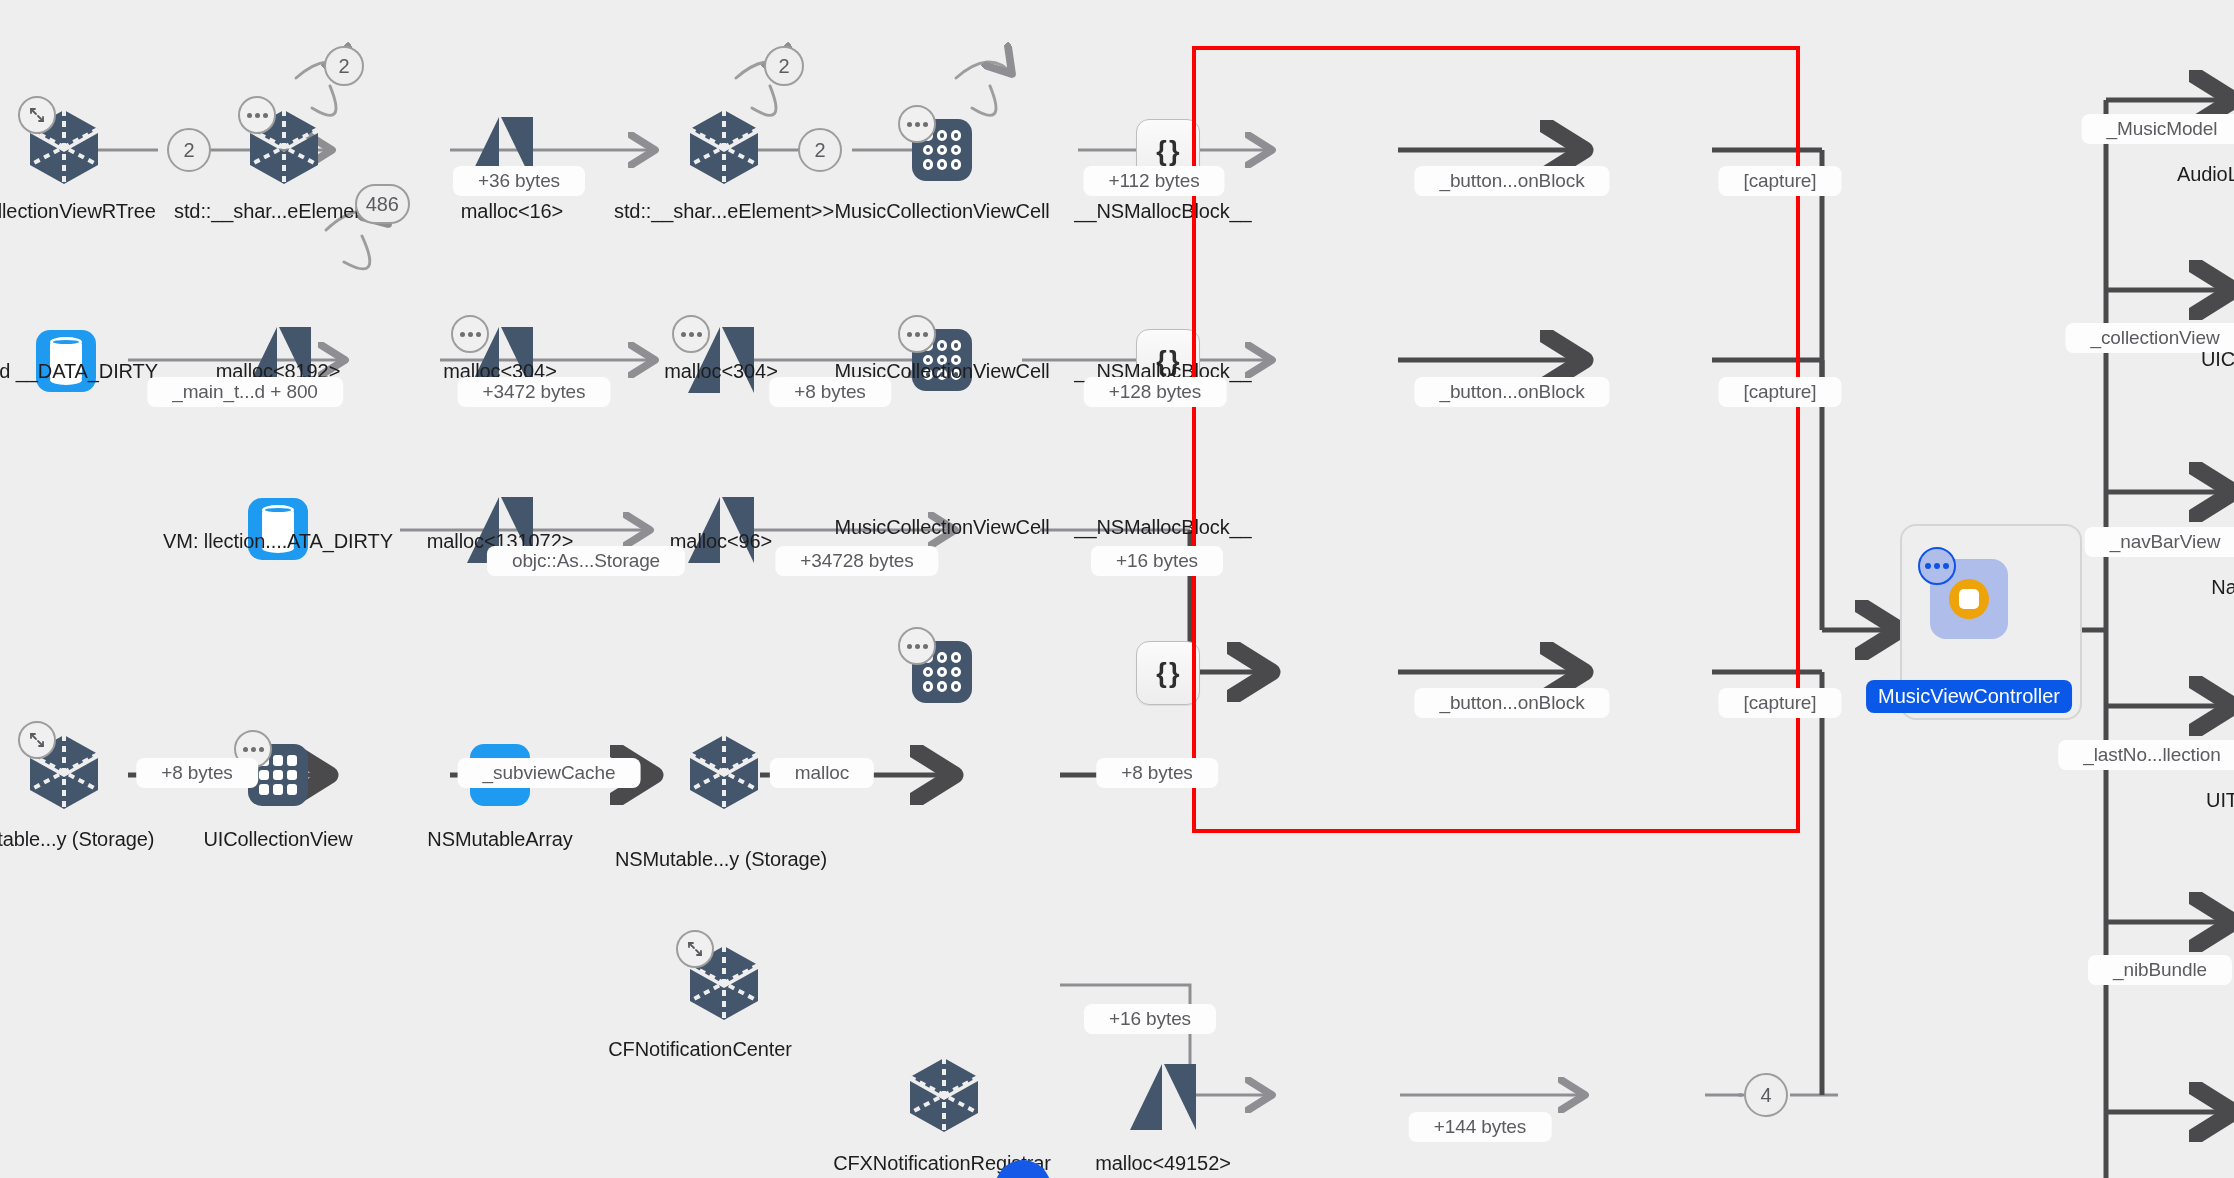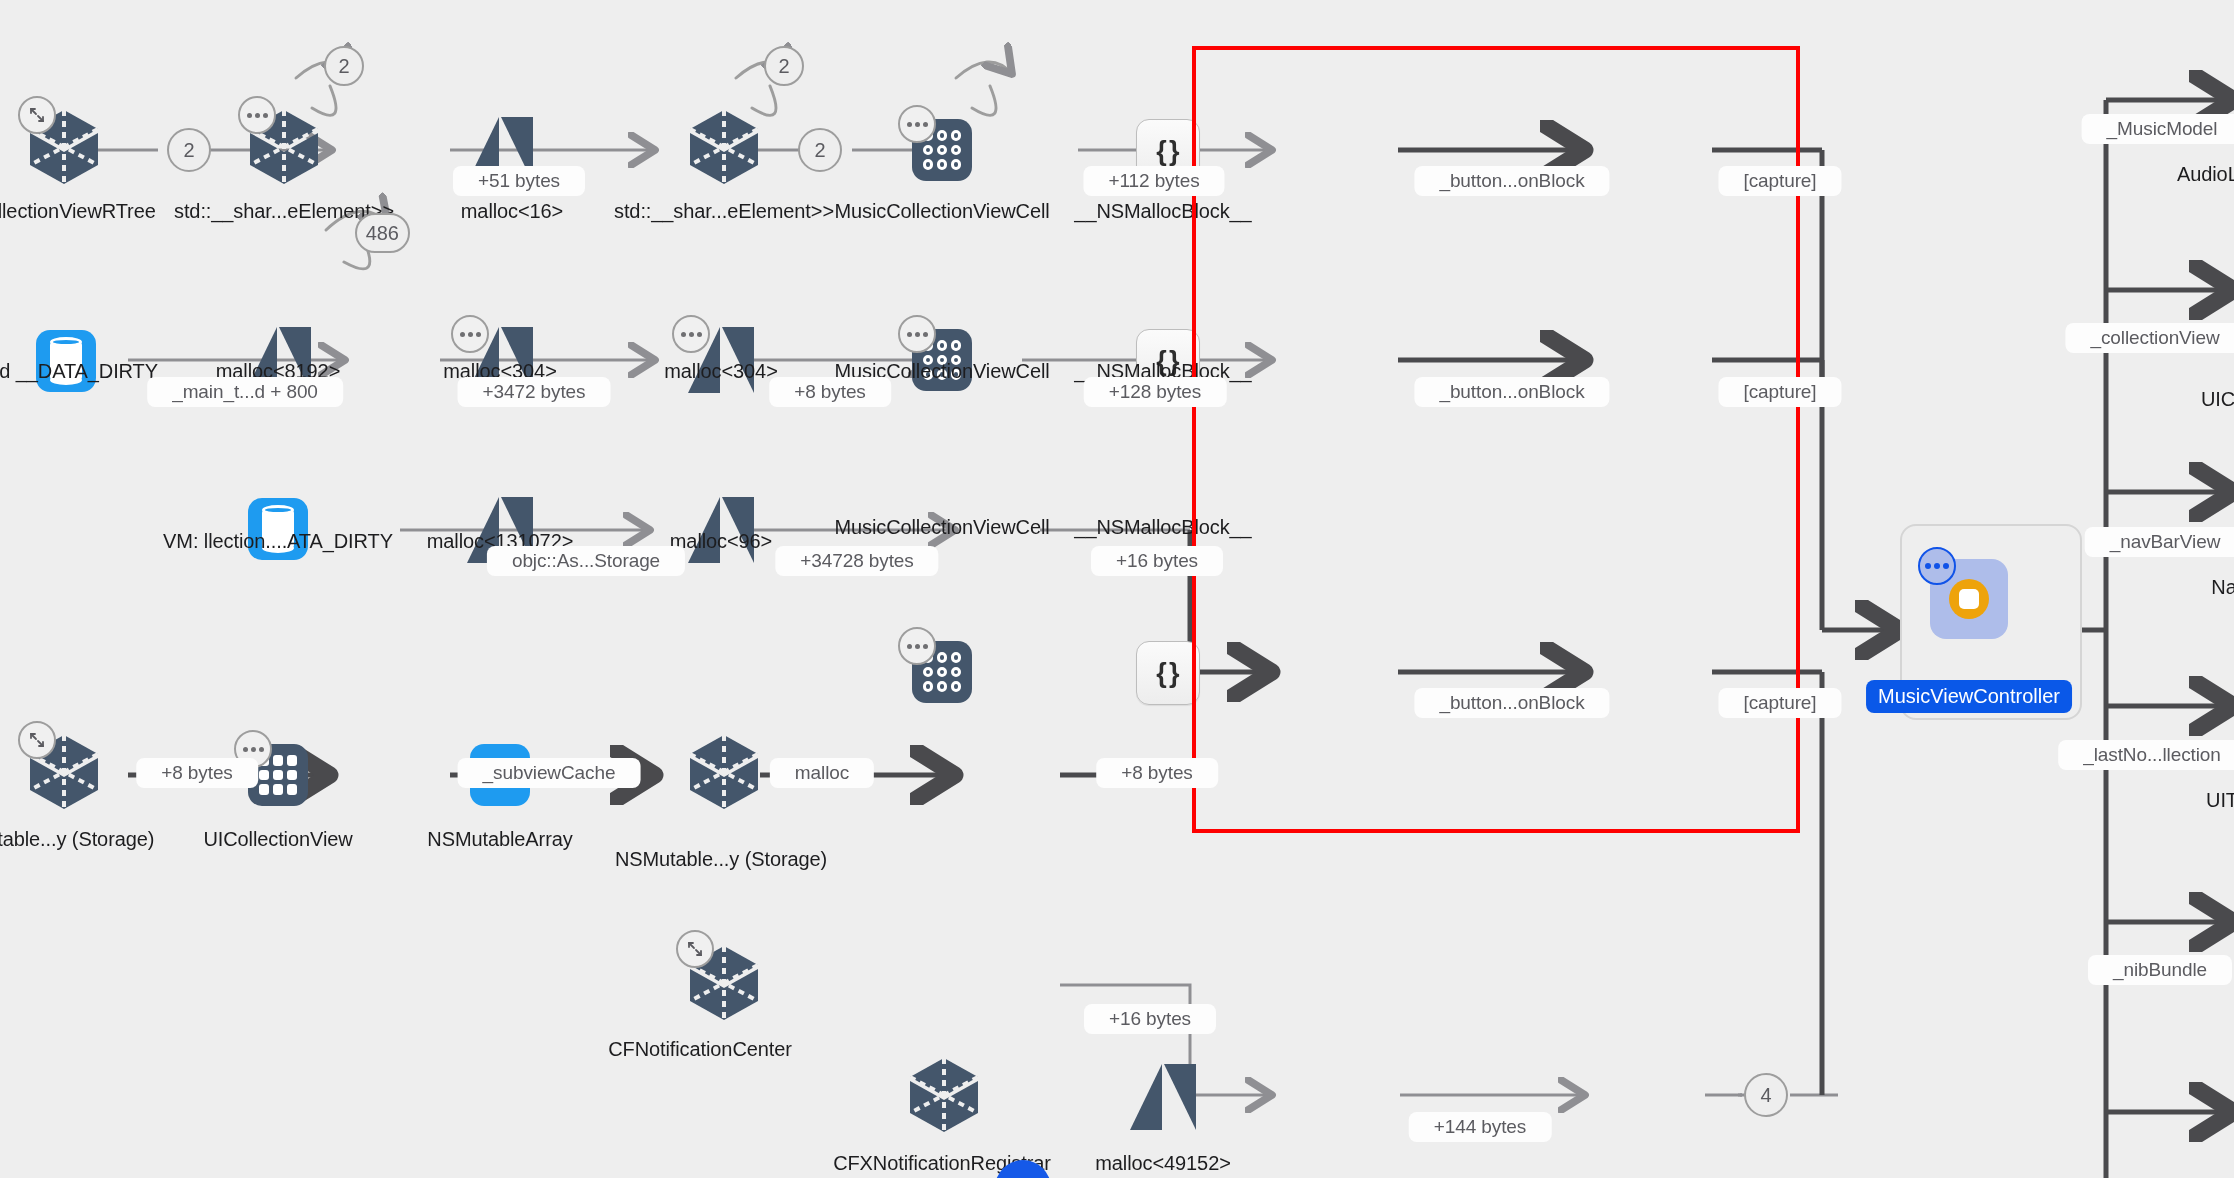--- a/index.html
+++ b/index.html
@@ -312,21 +312,21 @@
   </div>
   <div class="nodelabel" style="left:66px;top:360px;">dyld __DATA_DIRTY</div>
 
   <div class="node" style="left:245px;top:327px;">
     <div class="pyr" style="width:66px;height:66px;">
         <span class="l"></span>
         <span class="r"></span>
       </div>
   </div>
   <div class="nodelabel" style="left:278px;top:360px;">malloc&lt;8192&gt;</div>
-  <div class="selfloop" style="left:326px;top:213px;width:84px;height:64px;">
+  <div class="selfloop" style="left:326px;top:184px;width:84px;height:64px;">
     <div class="cc">486</div>
   </div>
 
   <div class="node" style="left:467px;top:327px;">
     <div class="pyr">
         <span class="l"></span>
         <span class="r"></span>
       </div>
     <div class="badge bdots" style="left:-16px;top:-12px;">
         <i></i>
@@ -566,21 +566,21 @@
         <i></i>
         <i></i>
         <i></i>
       </div>
   </div>
   <div class="seltag" style="left:1969px;top:680px;">MusicViewController</div>
 
   <div class="redbox" style="left:1192px;top:46px;width:608px;height:787px;"></div>
 
   <div class="ecount" style="left:189px;top:150px;">2</div>
-  <div class="edgelabel" style="left:519px;top:166px;">+51 bytes</div>
+  <div class="edgelabel" style="left:519px;top:166px;">+36 bytes</div>
   <div class="ecount" style="left:820px;top:150px;">2</div>
   <div class="edgelabel" style="left:1154px;top:166px;">+112 bytes</div>
   <div class="edgelabel" style="left:1512px;top:166px;">_button...onBlock</div>
   <div class="edgelabel" style="left:1780px;top:166px;">[capture]</div>
 
   <div class="edgelabel" style="left:245px;top:377px;">_main_t...d + 800</div>
   <div class="edgelabel" style="left:534px;top:377px;">+3472 bytes</div>
   <div class="edgelabel" style="left:830px;top:377px;">+8 bytes</div>
   <div class="edgelabel" style="left:1155px;top:377px;">+128 bytes</div>
   <div class="edgelabel" style="left:1512px;top:377px;">_button...onBlock</div>
@@ -598,21 +598,21 @@
   <div class="edgelabel" style="left:1157px;top:758px;">+8 bytes</div>
 
   <div class="edgelabel" style="left:1150px;top:1004px;">+16 bytes</div>
   <div class="edgelabel" style="left:1472px;top:1112px;margin-left:8px;">+144 bytes</div>
   <div class="ecount" style="left:1766px;top:1095px;">4</div>
 
   <div class="edgelabel" style="left:2162px;top:114px;">_MusicModel</div>
   <div class="nodelabel" style="left:2210px;top:163px;">AudioLi</div>
 
   <div class="edgelabel" style="left:2155px;top:323px;">_collectionView</div>
-  <div class="nodelabel" style="left:2218px;top:388px;">UIC</div>
+  <div class="nodelabel" style="left:2218px;top:348px;">UIC</div>
 
   <div class="edgelabel" style="left:2165px;top:527px;">_navBarView</div>
   <div class="nodelabel" style="left:2224px;top:576px;">Na</div>
 
   <div class="edgelabel" style="left:2152px;top:740px;">_lastNo...llection</div>
   <div class="nodelabel" style="left:2222px;top:789px;">UIT</div>
 
   <div class="edgelabel" style="left:2160px;top:955px;">_nibBundle</div>
 
 </div>

